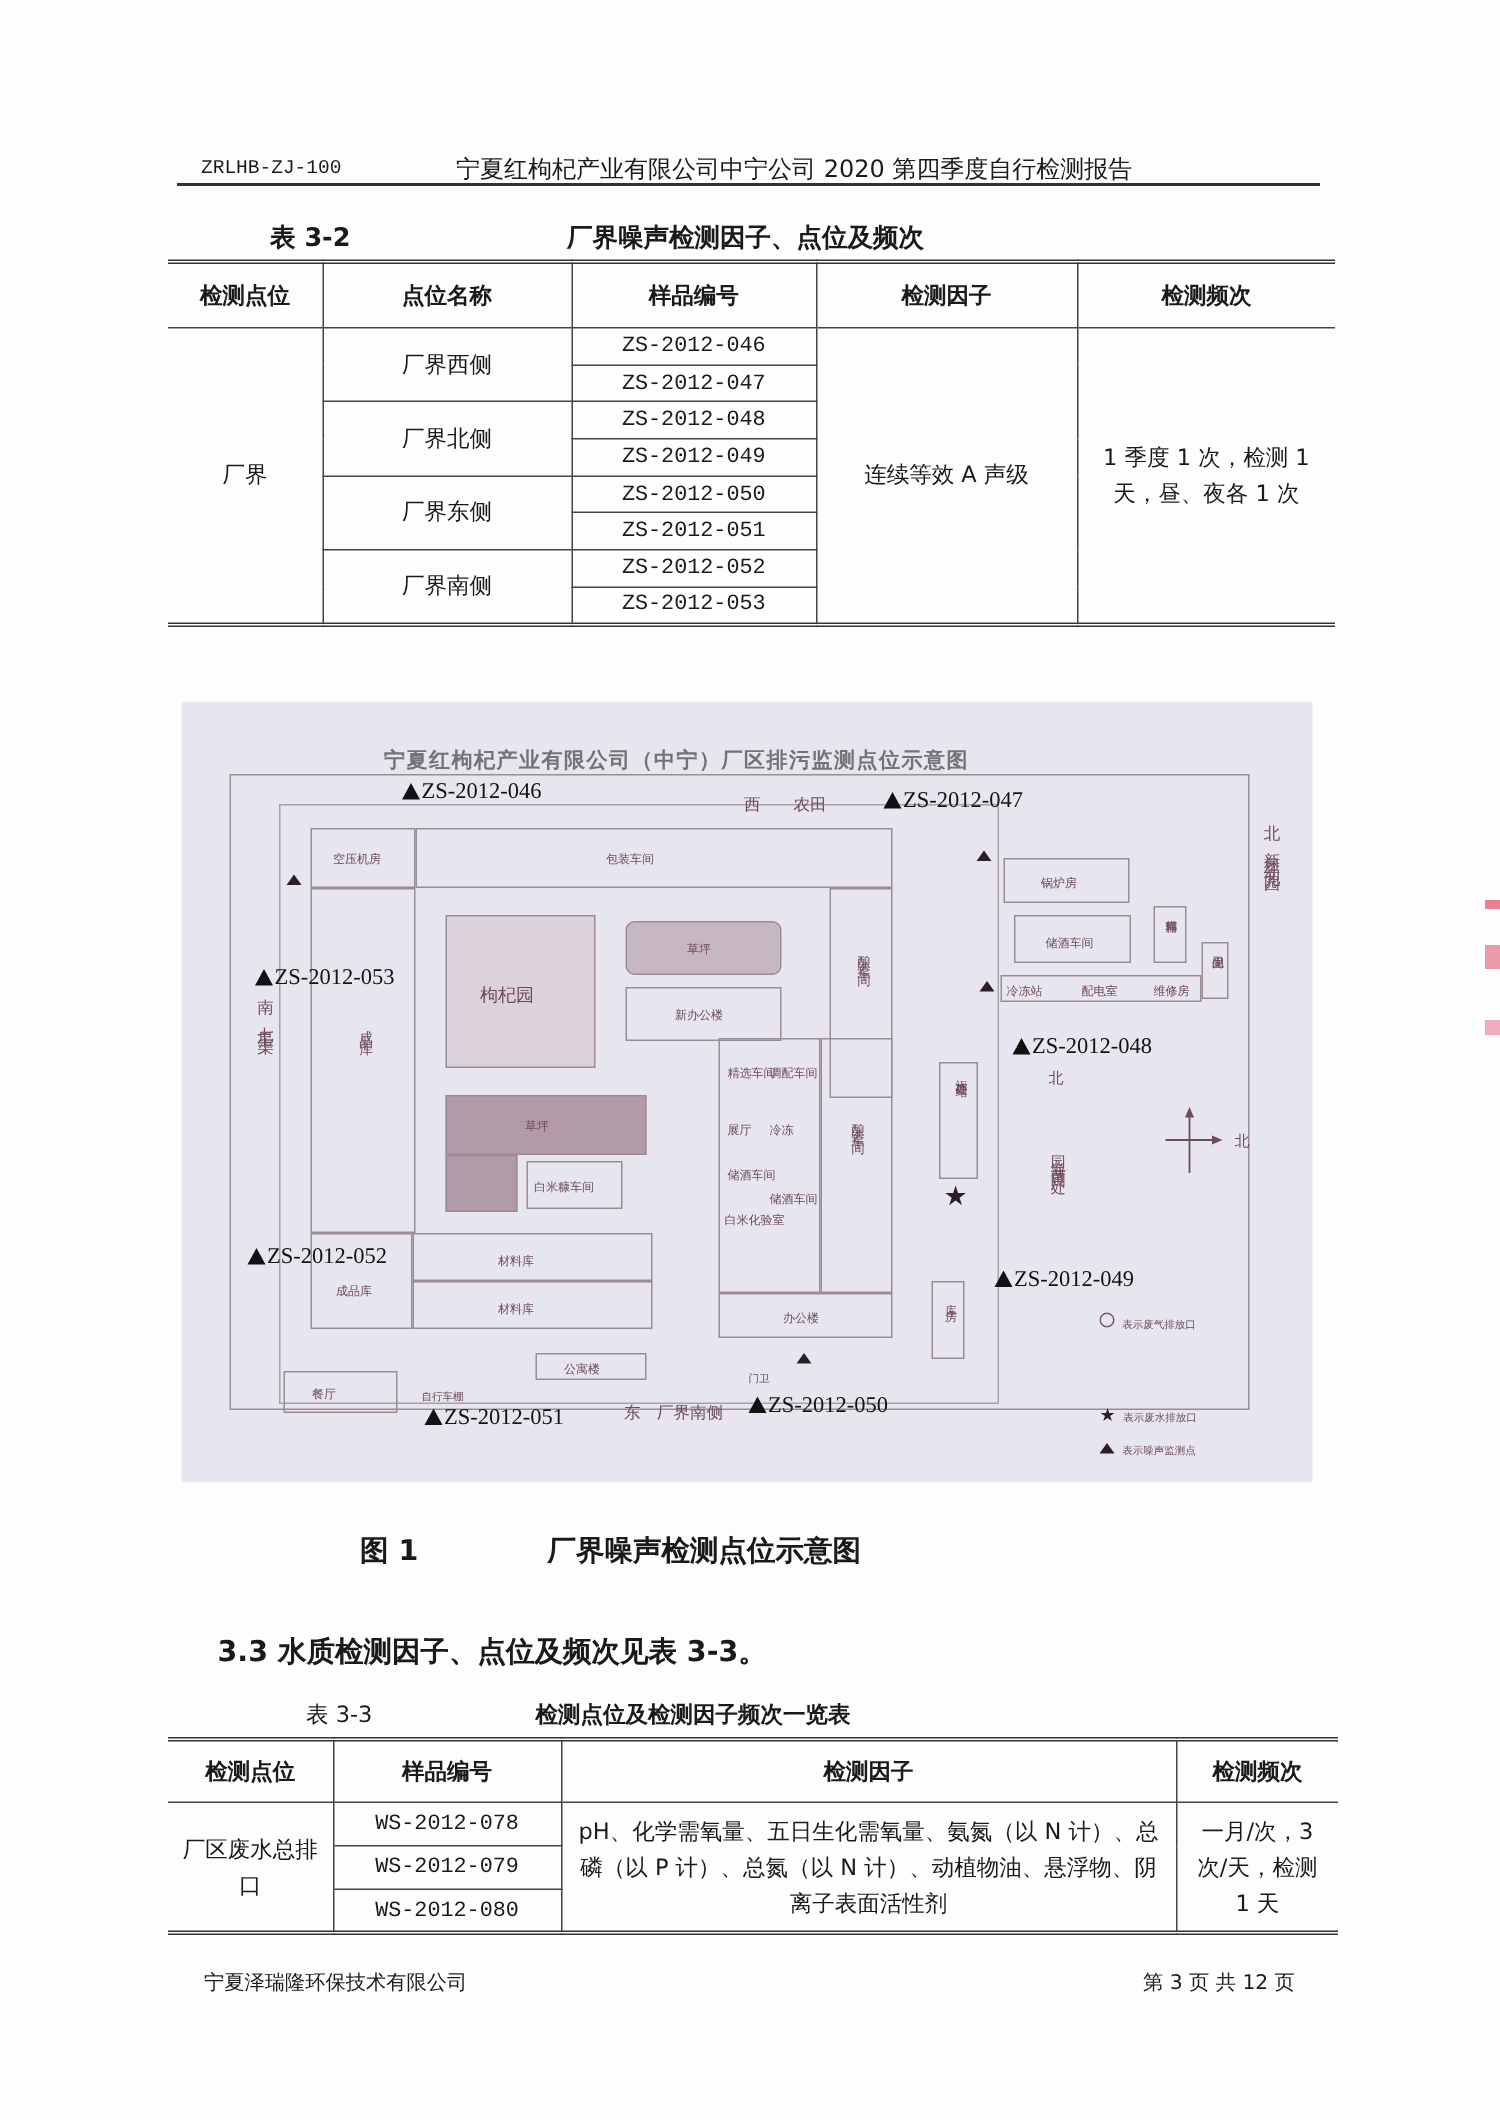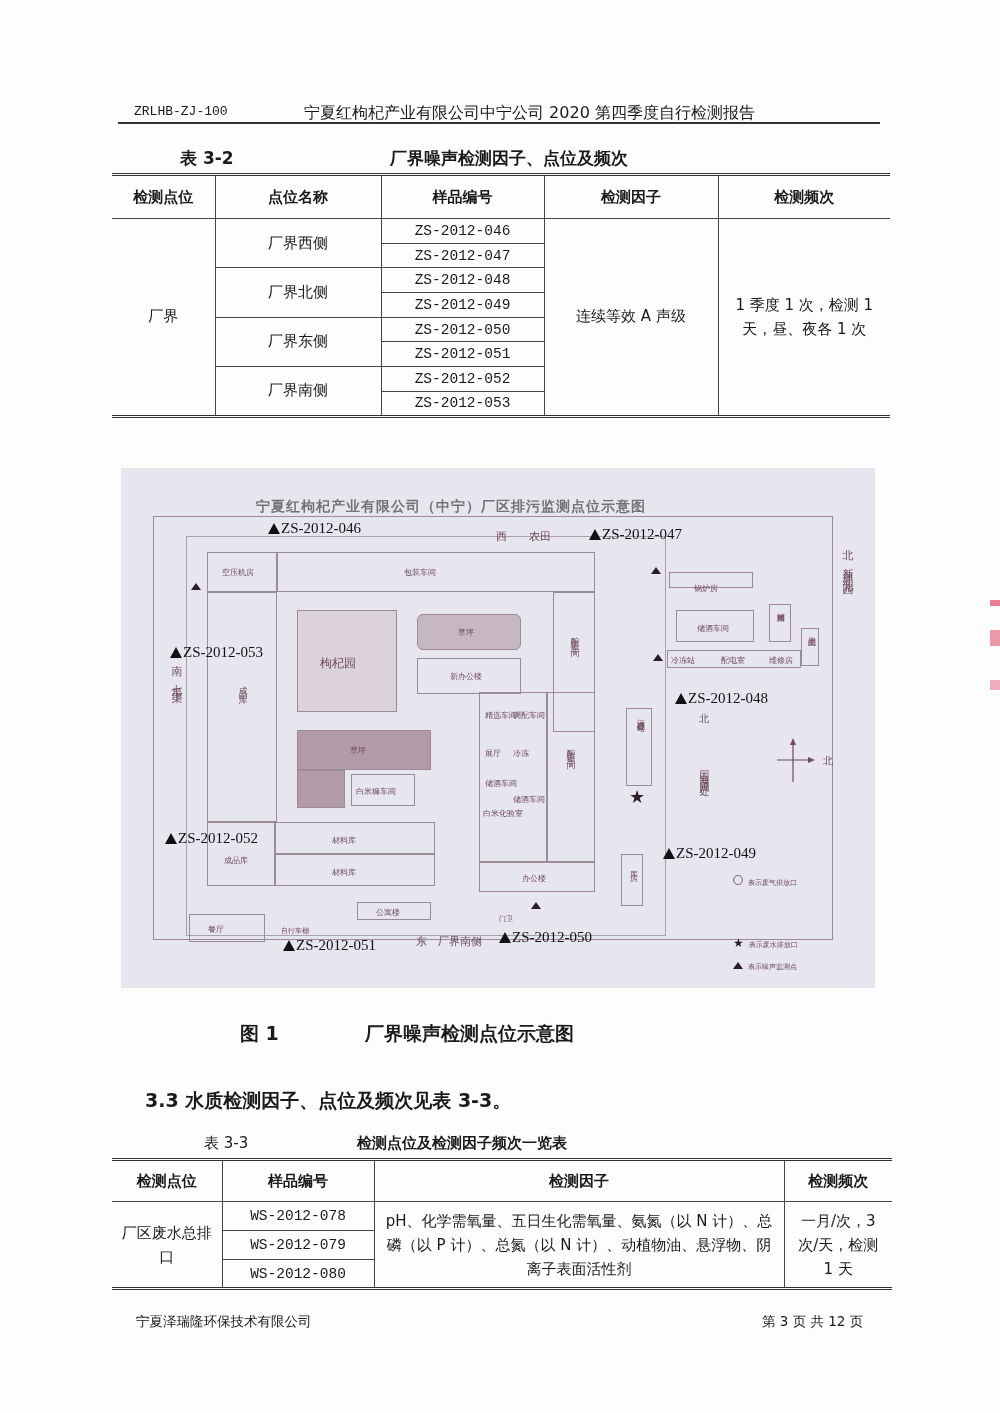--- a/index.html
+++ b/index.html
@@ -5,21 +5,21 @@
   * { box-sizing: border-box; margin: 0; padding: 0; }
   html, body { width: 1000px; height: 1413px; background: #fdfdfd; overflow: hidden; }
   body { position: relative; font-family: "DejaVu Serif", "Liberation Serif", serif; color: #1a1a1a; }
 
   .header { position: absolute; left: 118px; top: 102px; width: 762px; height: 22px; border-bottom: 2px solid #333; }
   .header .code { position: absolute; left: 16px; top: 2px; font-family: "Liberation Mono", "DejaVu Sans Mono", monospace; font-size: 13px; }
   .header .title { position: absolute; left: 186px; top: 1px; font-size: 16px; font-family: "DejaVu Sans", sans-serif; }
 
   .caption { position: absolute; font-family: "DejaVu Sans", sans-serif; font-weight: bold; }
   .cap32-num { left: 180px; top: 147px; font-size: 17px; }
-  .cap32-title { left: 378px; top: 147px; font-size: 17px; margin-left: 12px; }
+  .cap32-title { left: 378px; top: 147px; font-size: 17px; }
 
   table { border-collapse: collapse; position: absolute; font-family: "DejaVu Sans", sans-serif; }
   table td, table th { border: 1px solid #444; text-align: center; vertical-align: middle; }
 
   .t32 { left: 112px; top: 173px; width: 778px; border-top: 3px double #333; border-bottom: 3px double #333; }
   .t32 th { height: 44px; font-size: 15px; font-weight: bold; }
   .t32 td { font-size: 15px; }
   .t32 td.code { font-family: "Liberation Mono", "DejaVu Sans Mono", monospace; font-size: 14.5px; height: 24.7px; }
   .t32 tr > *:first-child { border-left: none; }
   .t32 tr > *:last-child { border-right: none; }
@@ -179,21 +179,21 @@
     </div>
   <div class="box" style="left:236px;top:434px;width:74px;height:18px;">
       <span class="lbl" style="left:18px;top:4px;">公寓楼</span>
     </div>
   <div class="box" style="left:68px;top:446px;width:76px;height:28px;">
       <span class="lbl" style="left:18px;top:9px;">餐厅</span>
     </div>
   <div class="lbl" style="left:160px;top:458px;font-size:7px;">自行车棚</div>
   <div class="lbl" style="left:378px;top:446px;font-size:7px;">门卫</div>
 
-  <div class="box" style="left:548px;top:104px;width:84px;height:16px;">
+  <div class="box" style="left:548px;top:104px;width:84px;height:30px;">
       <span class="lbl" style="left:24px;top:10px;">锅炉房</span>
     </div>
   <div class="box" style="left:555px;top:142px;width:78px;height:32px;">
       <span class="lbl" style="left:20px;top:12px;">储酒车间</span>
     </div>
   <div class="box" style="left:648px;top:136px;width:22px;height:38px;">
       <span class="vlbl" style="left:4px;top:2px;font-size:8px;letter-spacing:0;">辅料库</span>
     </div>
   <div class="box" style="left:680px;top:160px;width:18px;height:38px;">
       <span class="vlbl" style="left:3px;top:2px;font-size:8px;letter-spacing:0;">卫生间</span>

